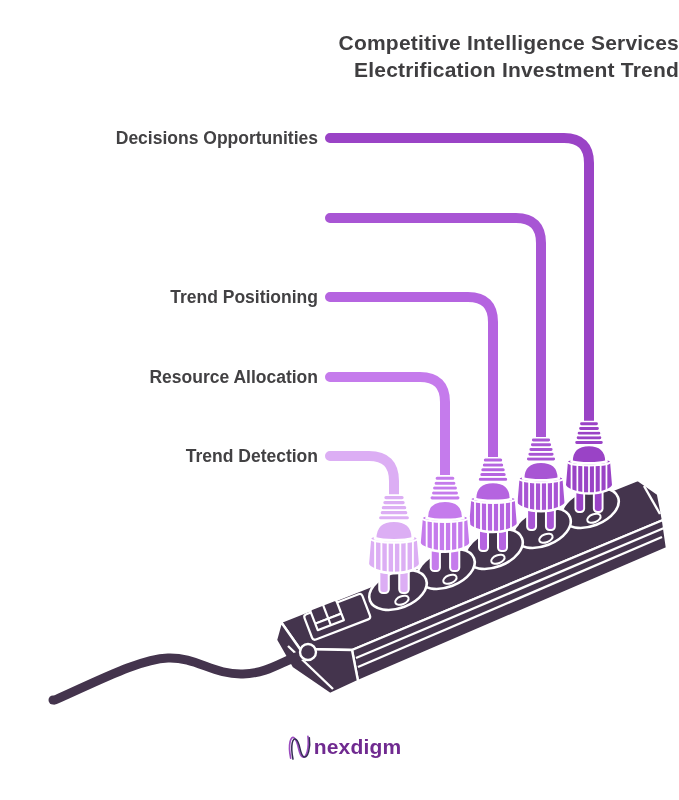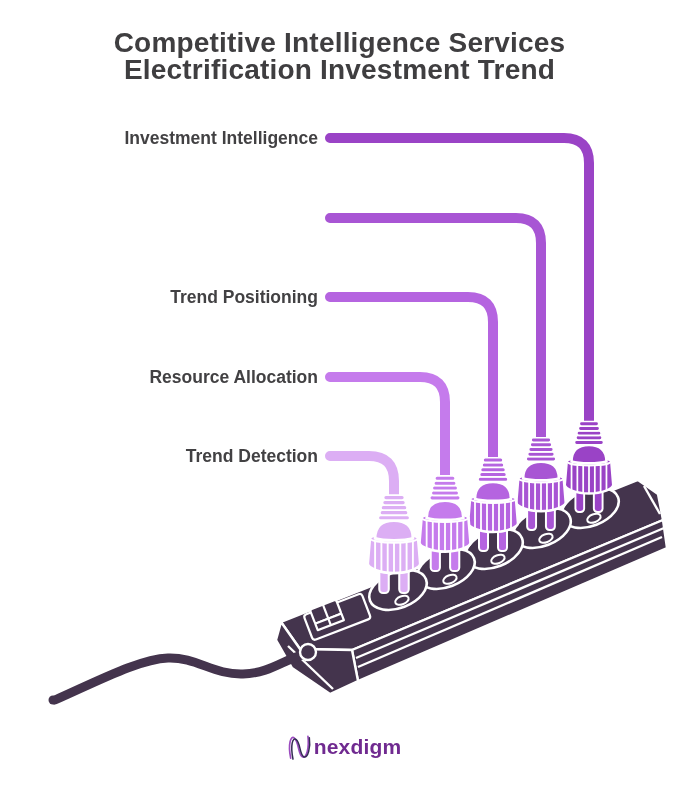--- a/index.html
+++ b/index.html
@@ -2,22 +2,22 @@
 <html><head>
 <meta charset="utf-8">
 <style>
   html,body{margin:0;padding:0;background:#e8e8e8;}
   .canvas{
     position:relative;width:679px;height:800px;background:#ffffff;
     font-family:"Liberation Sans","DejaVu Sans",sans-serif;overflow:hidden;
     margin:0 auto;
   }
   .title{
-    position:absolute;top:29px;left:0;width:100%;text-align:center;
-    font-size:28px;line-height:27px;font-weight:bold;color:#3f3e40;letter-spacing:.2px;
+    position:absolute;top:29px;left:0;width:100%;text-align:right;
+    font-size:21px;line-height:27px;font-weight:bold;color:#3f3e40;letter-spacing:.2px;
   }
   .label{
     position:absolute;right:361px;transform:translateY(-50%);
     font-size:17.5px;font-weight:bold;color:#424143;white-space:nowrap;
   }
   .lbl-1{top:138px;}
   .lbl-2{top:218px;}
   .lbl-3{top:297px;}
   .lbl-4{top:377px;}
   .lbl-5{top:456px;}
@@ -31,21 +31,21 @@
 </head>
 <body>
 
 <div class="canvas">
 
   <div class="title">
     <div>Competitive Intelligence Services</div>
     <div>Electrification Investment Trend</div>
   </div>
 
-  <div class="label lbl-1">Investment Intelligence</div>
+  <div class="label lbl-1">Decisions Opportunities</div>
   <div class="label lbl-3">Trend Positioning</div>
   <div class="label lbl-5">Trend Detection</div>
   <div class="label lbl-4">Resource Allocation</div>
 
   <svg class="art" width="679" height="800" viewBox="0 0 679 800">
     <defs>
       <clipPath id="collarClip">
         <path d="M-23,-52 C-23,-56 23,-56 23,-52 L25,-28 C25,-24 14,-19 0,-19 C-14,-19 -25,-24 -25,-28 Z"></path>
       </clipPath>
       <g id="plug">

